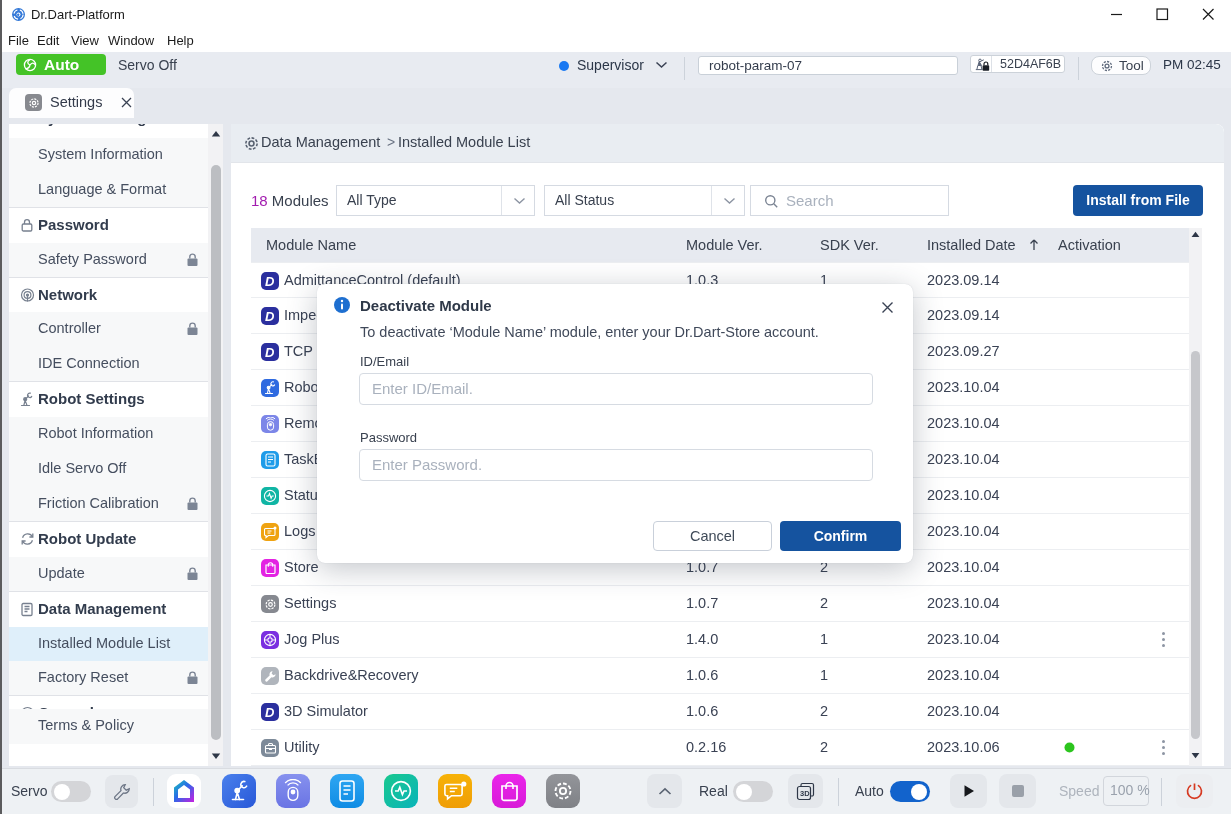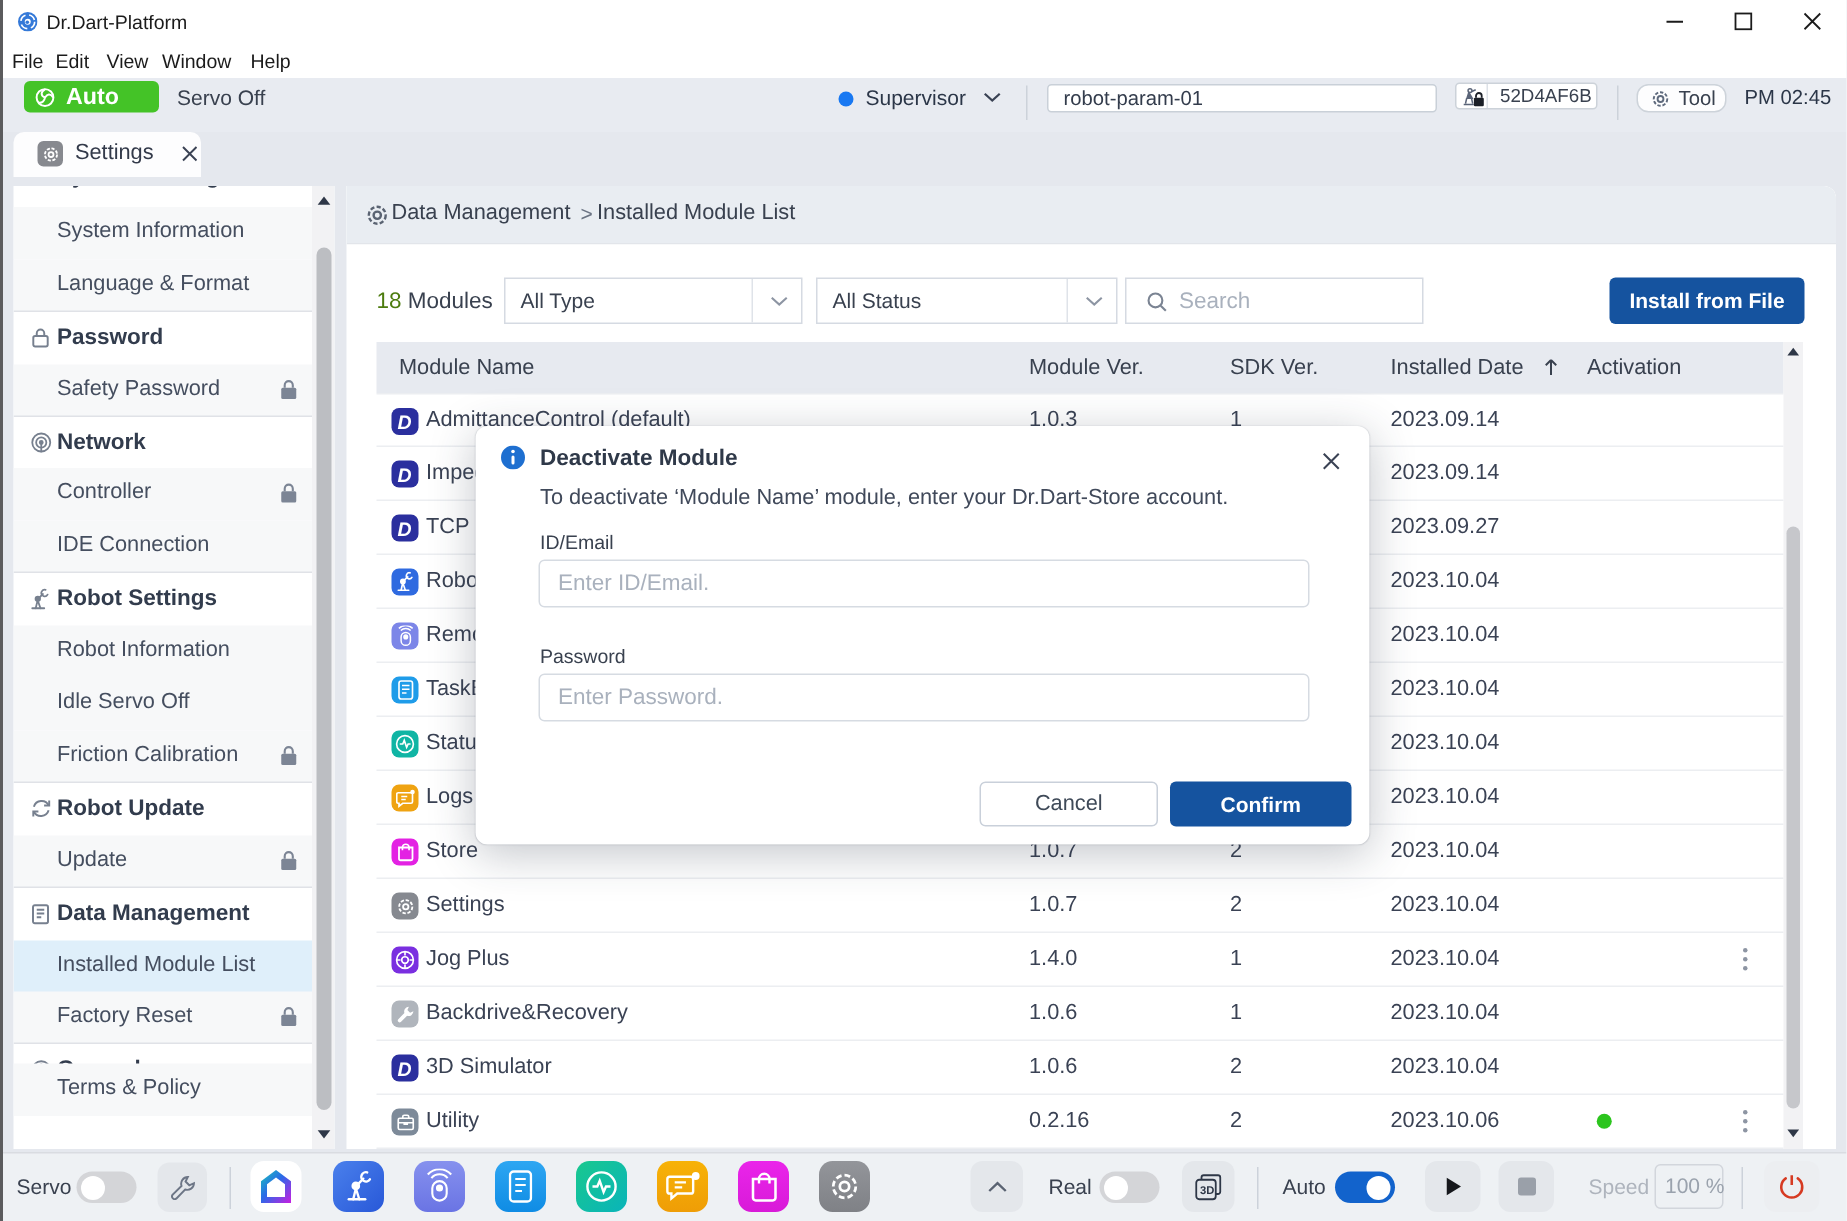--- a/index.html
+++ b/index.html
@@ -69,21 +69,21 @@
   <span class="abs" style="left:118px;top:5px;font-size:14px;color:#39414f;">Servo Off</span>
   <svg class="abs" style="left:558px;top:8px" width="12" height="12" viewBox="0 0 12 12">
       <circle cx="6" cy="6" r="5" fill="#1878f2"></circle>
     </svg>
   <span class="abs" style="left:577px;top:5px;font-size:14px;color:#2b3648;">Supervisor</span>
   <svg class="abs" style="left:655px;top:9px" width="13" height="8" viewBox="0 0 13 8">
       <path d="M1.5 1.5 L6.5 6 L11.5 1.5" fill="none" stroke="#3a4254" stroke-width="1.5"></path>
     </svg>
   <div class="sep-v" style="left:684px;top:5px;height:23px;"></div>
   <div class="abs" style="left:698px;top:3.5px;width:260px;height:19px;background:#fff;border:1px solid #c9d0d8;border-radius:3px;">
-    <span class="abs" style="left:10px;top:1px;font-size:13.5px;color:#333c4c;">robot-param-01</span>
+    <span class="abs" style="left:10px;top:1px;font-size:13.5px;color:#333c4c;">robot-param-07</span>
   </div>
   <div class="abs" style="left:970px;top:3px;width:95px;height:18px;background:#fff;border:1px solid #ccd2d9;border-radius:3px;">
     <div class="abs" style="left:20px;top:0;width:1px;height:16px;background:#dde1e7;"></div>
     <svg class="abs" style="left:3px;top:1.5px" width="16" height="14" viewBox="0 0 16 14">
         <g stroke="#5a6478" fill="none" stroke-width="1">
           <circle cx="6" cy="2.4" r="1.3"></circle>
           <path d="M5.2 3.6 L4 7.5 L7.5 7.5 Z" fill="#5a6478"></path>
           <path d="M3.8 7.5 L3 11 M7 7.5 L7.8 11 M1.8 11.6 L8.5 11.6 M7.2 3 L9.8 1.8"></path>
         </g>
         <rect x="8.6" y="7.2" width="6.6" height="5.6" rx="0.8" fill="#1b1f27"></rect>
@@ -272,21 +272,21 @@
     <svg class="abs" style="left:13px;top:12px" width="15" height="15" viewBox="0 0 16 16">
         <g fill="none" stroke="#5a6372" stroke-width="1.7">
           <circle cx="8" cy="8" r="2.6"></circle>
           <circle cx="8" cy="8" r="6" stroke-dasharray="3 1.6"></circle>
         </g>
       </svg>
     <span class="abs" style="left:30px;top:10px;font-size:14.5px;color:#39414f;">Data Management</span>
     <span class="abs" style="left:156px;top:10px;font-size:14px;color:#6a7383;">&gt;</span>
     <span class="abs" style="left:167px;top:10px;font-size:14.5px;color:#39414f;">Installed Module List</span>
   </div>
-  <span class="abs" style="left:20px;top:68px;font-size:15px;"><span style="color:#4d7c0f;">18</span> <span style="color:#39414f;">Modules</span></span>
+  <span class="abs" style="left:20px;top:68px;font-size:15px;"><span style="color:#a21caf;">18</span> <span style="color:#39414f;">Modules</span></span>
   <div class="selbox" style="left:105px;width:199px;font-size:14px;">
     <span class="abs" style="left:10px;top:6px;">All Type</span>
     <div class="abs" style="left:164px;top:0;width:1px;height:29px;background:#dfe3e9;"></div>
     <svg class="abs" style="left:176px;top:11px" width="13" height="8" viewBox="0 0 13 8">
         <path d="M1.5 1.5 L6.5 6 L11.5 1.5" fill="none" stroke="#8d95a3" stroke-width="1.4"></path>
       </svg>
   </div>
   <div class="selbox" style="left:313px;width:201px;font-size:14px;">
     <span class="abs" style="left:10px;top:6px;">All Status</span>
     <div class="abs" style="left:166px;top:0;width:1px;height:29px;background:#dfe3e9;"></div>

